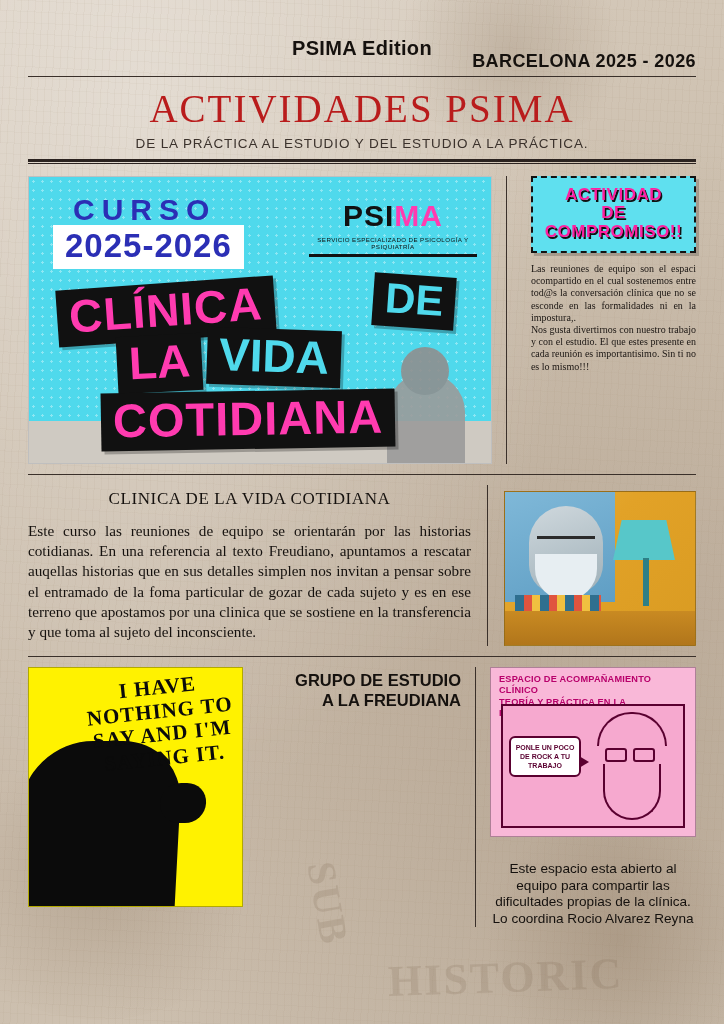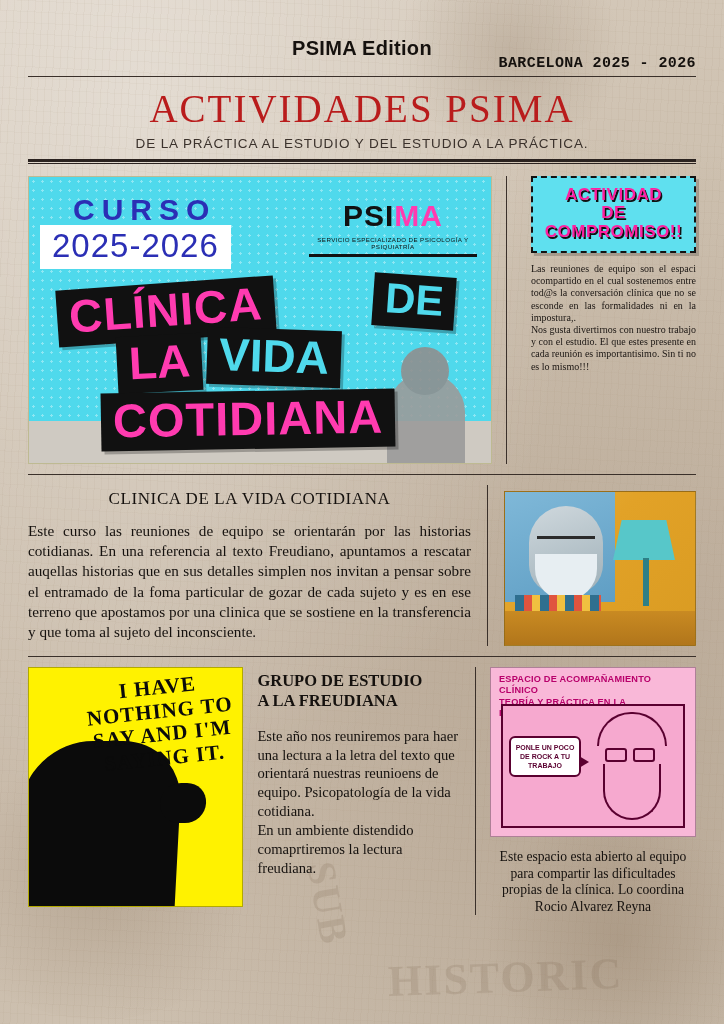--- a/index.html
+++ b/index.html
@@ -52,22 +52,22 @@
     display:flex; align-items:flex-end; justify-content:center;
     position:relative; height: 40px;
   }
   .edition {
     font-family:Liberation Sans, sans-serif;
     font-weight:700; font-size:20px; color:#15110e;
     letter-spacing:.3px;
   }
   .city {
     position:absolute; right:0; bottom:-12px;
-    font-family:Liberation Mono, monospace;
-    font-weight:700; font-size:15px; color:#15110e;
+    font-family:Liberation Sans, sans-serif;
+    font-weight:700; font-size:18px; color:#15110e;
     letter-spacing:.4px;
   }
   .rule-thin { border-top:1px solid #3a302a; margin-top:16px; }
   .rule-double {
     border-top:3px solid #2b2320;
     border-bottom:1px solid #2b2320;
     height:5px; margin-top:8px;
   }
   .title {
     text-align:center;
@@ -79,21 +79,21 @@
     text-align:center;
     font-family:"Liberation Sans", sans-serif;
     font-size:13.5px; letter-spacing:.9px; color:#3b322c;
     margin-top:6px;
   }
   
   .sec1 { display:flex; gap:14px; margin-top:12px; }
   .poster {
     width: 472px; height: 288px;
     position:relative; overflow:hidden;
-    background:#fef9c3;
+    background:#ffffff;
     border:1px solid rgba(0,0,0,.25);
   }
   .poster .cyan {
     position:absolute; left:0; top:0; right:0; height:248px;
     background:#4fd9ec;
   }
   .poster .dots {
     position:absolute; left:0; top:0; right:0; height:248px;
     background-image: radial-gradient(rgba(255,255,255,.55) 1.2px, rgba(0,0,0,0) 1.3px);
     background-size: 9px 9px;
@@ -101,24 +101,24 @@
   }
   .poster .bottombar {
     position:absolute; left:0; right:0; bottom:0; height:42px; background:#cfcac2;
   }
   .poster .curso {
     position:absolute; left:44px; top:16px;
     font-family:"Liberation Sans", sans-serif;
     font-weight:700; font-size:30px; letter-spacing:7px; color:#2b2fb5;
   }
   .poster .years {
-    position:absolute; left:11px; top:48px;
+    position:absolute; left:24px; top:48px;
     background:#ffffff; color:#2b2fb5;
     font-family:"Liberation Sans", sans-serif;
-    font-weight:400; font-size:33px; letter-spacing:1px;
+    font-weight:700; font-size:33px; letter-spacing:1px;
     padding:2px 12px 4px 12px;
   }
   .poster .brand {
     position:absolute; right:14px; top:22px; width:168px; text-align:center;
     border-bottom:3px solid #111; padding-bottom:4px;
   }
   .poster .brand .bname {
     font-family:"Liberation Sans", sans-serif;
     font-weight:700; font-size:30px; letter-spacing:1px; color:#111;
   }
@@ -232,23 +232,23 @@
   }
   .yellow-img .handwrite {
     position:absolute; right:6px; top:8px; width:150px;
     font-family:"Liberation Serif", serif;
     font-weight:700; font-size:21px; line-height:1.12;
     color:#0b0b0b; text-align:center; letter-spacing:1px;
     transform: rotate(-6deg);
   }
   .sec3 .mid { width:208px; }
   .sec3 .mid h3 {
-    font-family:Liberation Serif, serif;
-    font-size:16.5px; font-weight:700; text-align:left;
-    margin:4px 0 16px 0; line-height:1.2; color:#15110e;
+    font-family:Liberation Sans, sans-serif;
+    font-size:16.5px; font-weight:700; text-align:right;
+    margin:4px 0 0 0; line-height:1.2; color:#15110e;
   }
   .sec3 .mid p {
     font-family:"Liberation Serif", serif;
     font-size:14.6px; line-height:1.3; margin:0; color:#15110e;
   }
   .sec3 .right { width:206px; }
   .pink-card {
     width:206px; height:170px; position:relative; overflow:hidden;
     background:#f9b8d8; border:1px solid rgba(0,0,0,.3);
   }
@@ -289,22 +289,22 @@
     padding:5px 4px; text-align:center;
     font-family:"Liberation Sans", sans-serif;
     font-weight:700; font-size:7px; line-height:1.3; color:#5a0030;
   }
   .speech:after {
     content:""; position:absolute; right:-10px; top:18px;
     border-left:10px solid #5a0030; border-top:6px solid transparent;
     border-bottom:6px solid transparent;
   }
   .pink-caption {
-    margin-top:12px; text-align:center;
-    font-family:Liberation Serif, serif;
+    margin-top:24px; text-align:center;
+    font-family:Liberation Sans, sans-serif;
     font-size:13.6px; line-height:1.22; color:#15110e;
   }
   .vdiv { width:1px; background:#3a302a; align-self:stretch; }
 </style>
 </head>
 <body>
 
 <div id="paper">
   <div class="blotch" style="left:-60px; top:760px; width:320px; height:260px;"></div>
   <div class="blotch" style="left:470px; top:820px; width:300px; height:240px;"></div>
@@ -390,22 +390,20 @@
     <div class="yellow-img">
       <div class="silhouette"></div>
       <div class="handwrite">I HAVE NOTHING TO SAY AND I'M SAYING IT.</div>
     </div>
 
     <div class="mid">
       <h3>
         <span>GRUPO DE ESTUDIO</span><br>
         <span>A LA FREUDIANA</span>
       </h3>
-      <p style="white-space:pre-line;">Este año nos reuniremos para haer una lectura a la letra del texto que orientará nuestras reunioens de equipo. Psicopatología de la vida cotidiana.
-En un ambiente distendido comaprtiremos la lectura freudiana.</p>
     </div>
 
     <div class="vdiv"></div>
 
     <div class="right">
       <div class="pink-card">
         <div class="hd">
           <span>ESPACIO DE ACOMPAÑAMIENTO CLÍNICO</span><br>
           <span>TEORÍA Y PRÁCTICA EN LA INSTITUCIÓN</span>
         </div>

